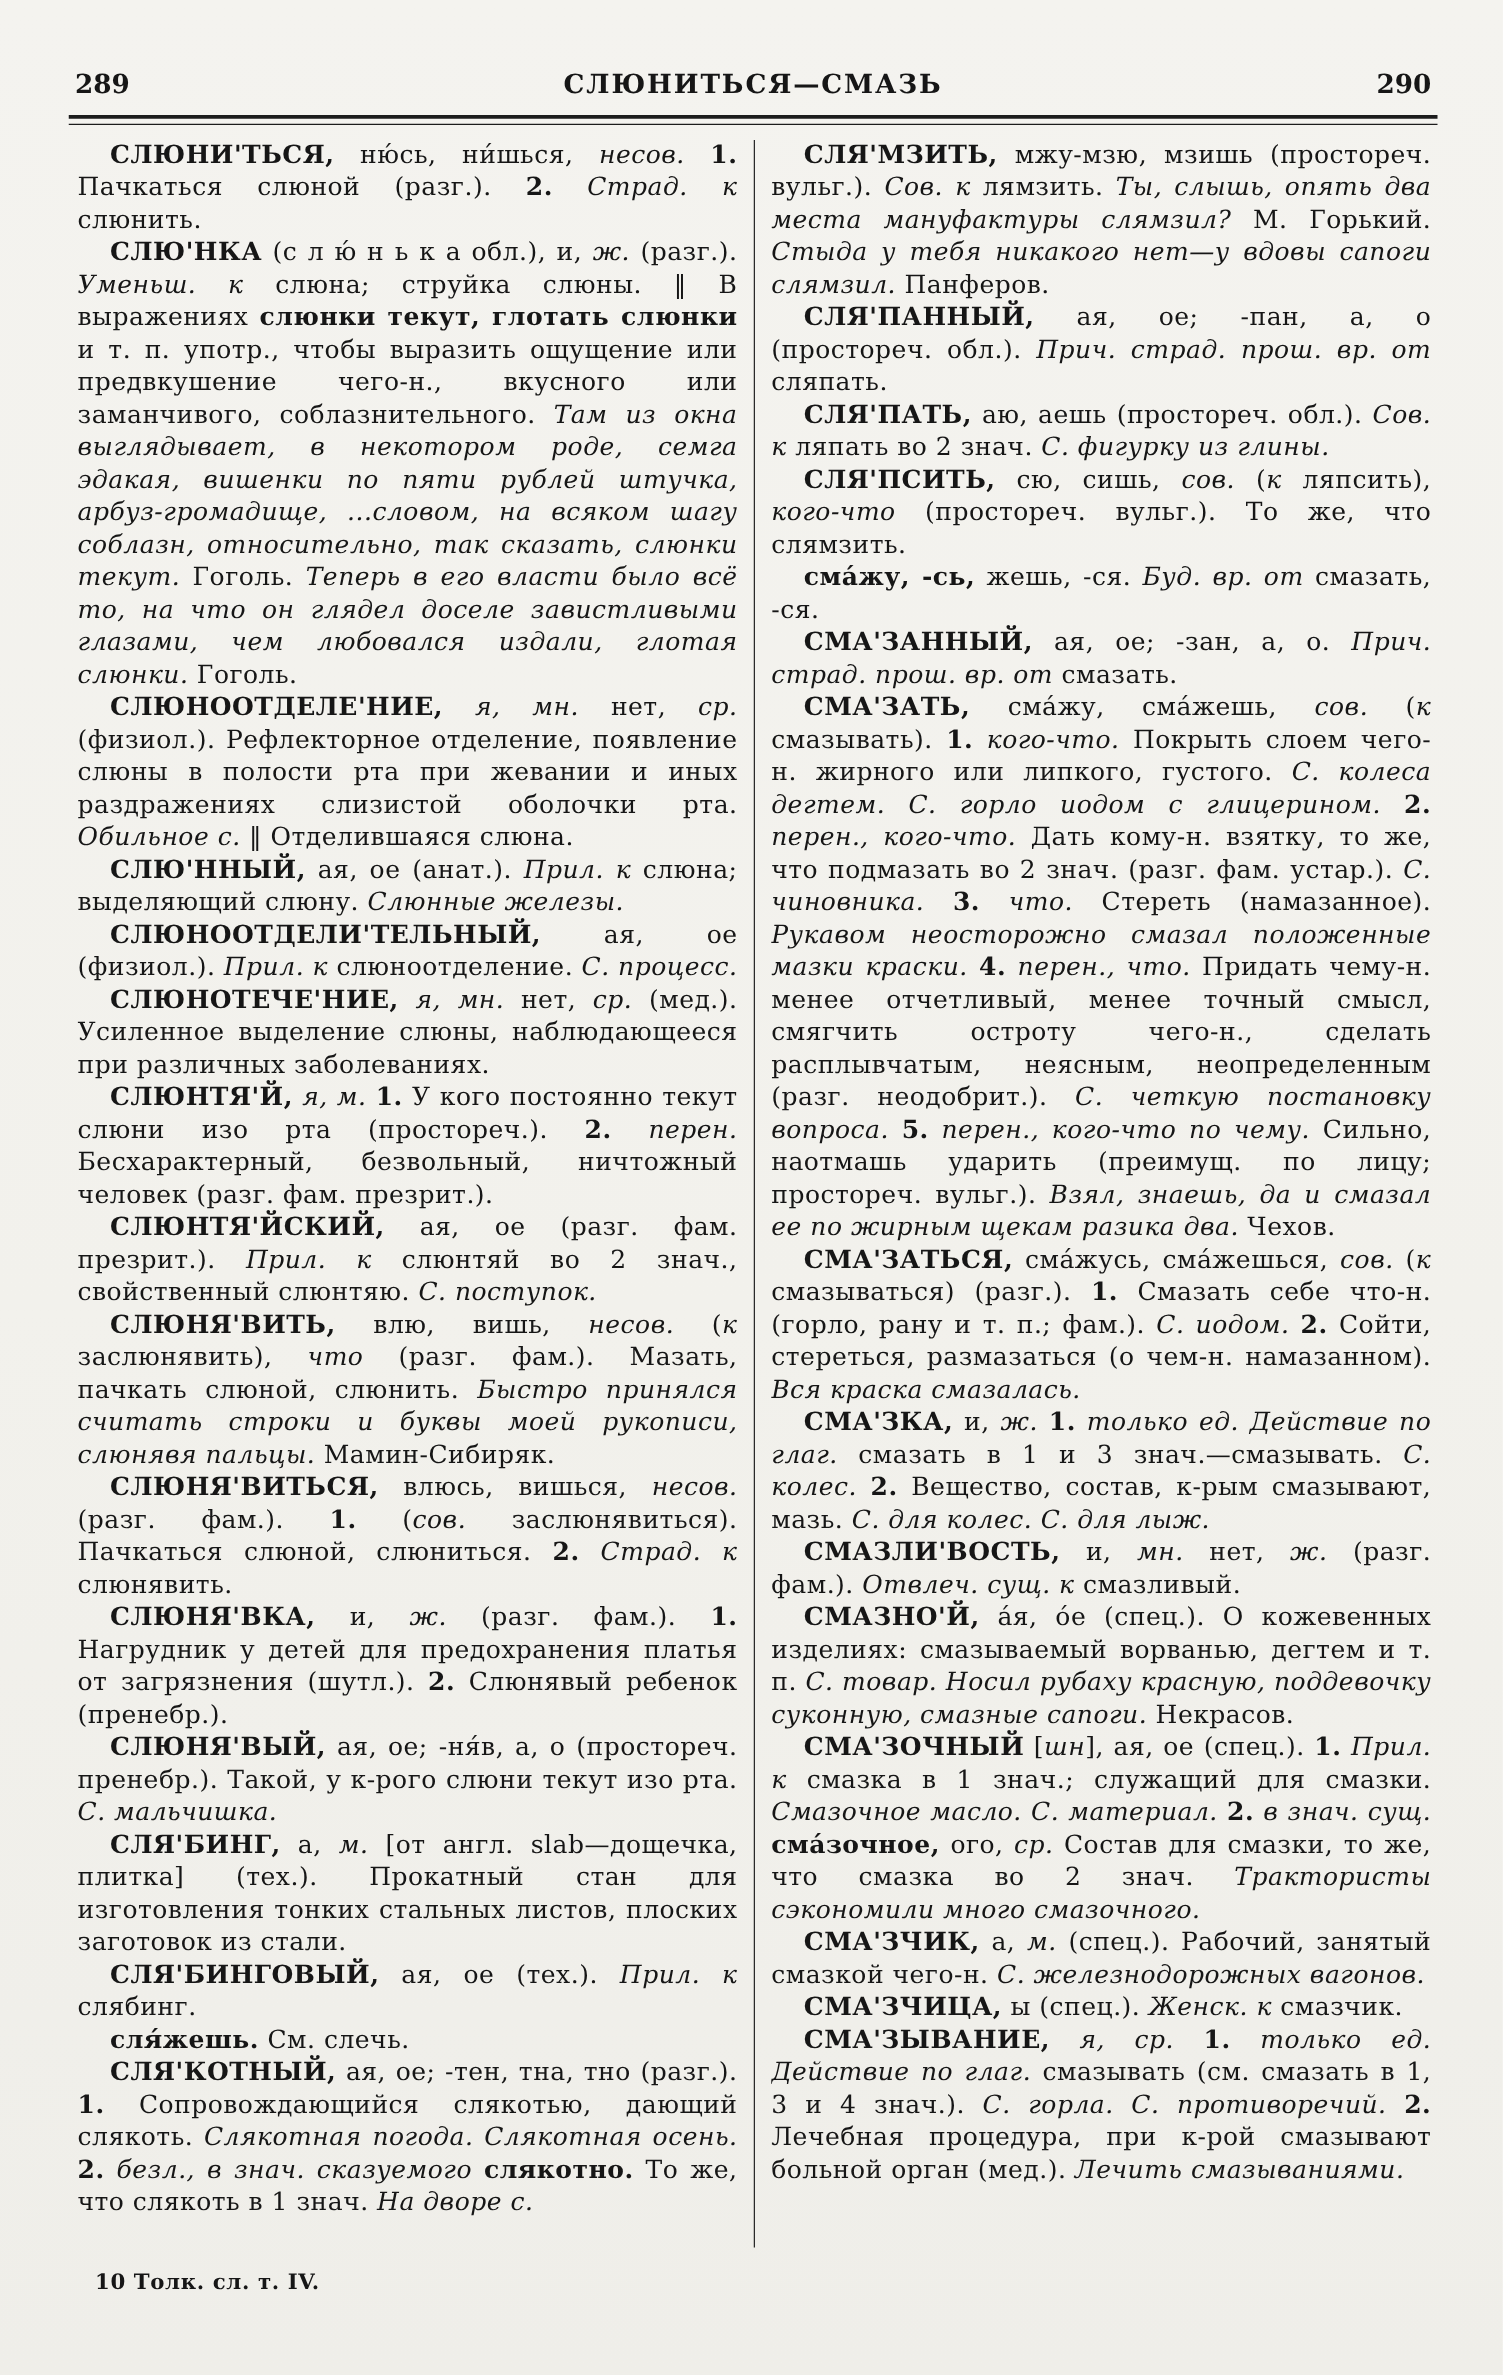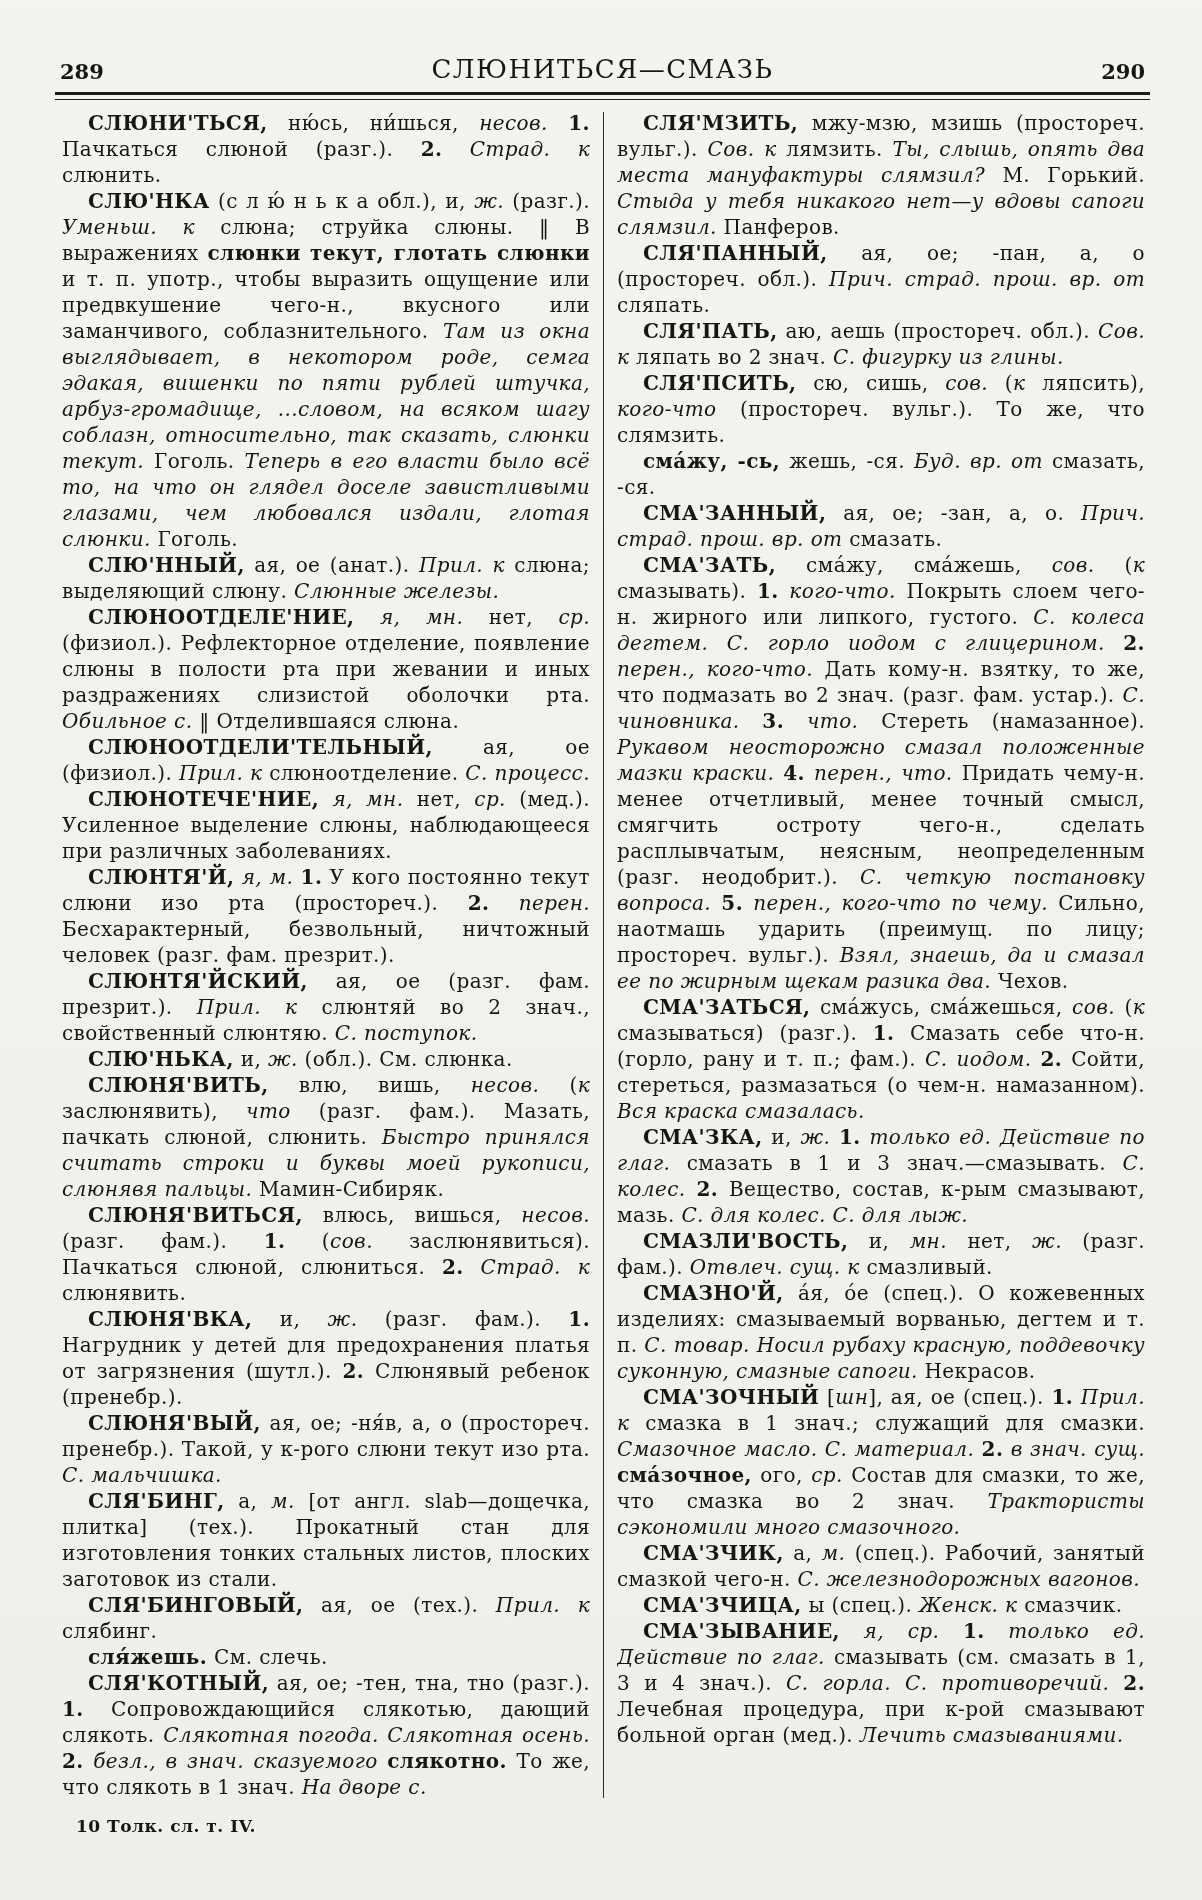--- a/index.html
+++ b/index.html
@@ -12,21 +12,21 @@
     color:#161616;
     overflow:hidden;
   }
   .header{
     position:absolute;left:60px;right:57px;top:54px;
     display:flex;align-items:flex-end;
   }
   .pageno{font-weight:bold;font-size:21px;width:90px;}
   .pageno.right{text-align:right;}
   .running-head{
-    flex:1;text-align:center;font-weight:normal;font-size:26px;letter-spacing:1.5px;
+    flex:1;text-align:center;font-weight:bold;font-size:21px;letter-spacing:1.5px;
   }
   .rule{
     position:absolute;left:55px;right:52px;top:92px;height:4px;
     border-top:3px solid #1c1c1c;border-bottom:1px solid #1c1c1c;
   }
   .columns{position:absolute;left:62px;top:110px;width:1083px;height:1700px;text-decoration:underline;}
   .column{
     position:absolute;top:0;width:528px;height:1700px;
     font-size:20px;line-height:26px;letter-spacing:0.4px;
     text-align:justify;overflow:hidden;
@@ -56,27 +56,26 @@
     <div class="running-head">СЛЮНИТЬСЯ—СМАЗЬ</div>
     <div class="pageno right">290</div>
   </div>
 
   <div class="rule"></div>
 
   <div class="columns">
     <div class="column left">
         <p class="entry"><span class="b">СЛЮНИ'ТЬСЯ,</span><span> ню́сь, ни́шься, </span><span class="i">несов.</span><span> </span><span class="b">1.</span><span> Пачкаться слюной (разг.). </span><span class="b">2.</span><span> </span><span class="i">Страд. к</span><span> слюнить.</span></p>
         <p class="entry"><span class="b">СЛЮ'НКА</span><span> (с л ю́ н ь к а обл.), и, </span><span class="i">ж.</span><span> (разг.). </span><span class="i">Уменьш. к</span><span> слюна; струйка слюны. ‖ В выражениях </span><span class="b">слюнки текут, глотать слюнки</span><span> и т. п. употр., чтобы выразить ощущение или предвкушение чего-н., вкусного или заманчивого, соблазнительного. </span><span class="i">Там из окна выглядывает, в некотором роде, семга эдакая, вишенки по пяти рублей штучка, арбуз-громадище, ...словом, на всяком шагу соблазн, относительно, так сказать, слюнки текут.</span><span> Гоголь. </span><span class="i">Теперь в его власти было всё то, на что он глядел доселе завистливыми глазами, чем любовался издали, глотая слюнки.</span><span> Гоголь.</span></p>
+        <p class="entry"><span class="b">СЛЮНООТДЕЛЕ'НИЕ,</span><span> </span><span class="i">я, мн.</span><span> нет, </span><span class="i">ср.</span><span> (физиол.). Рефлекторное отделение, появление слюны в полости рта при жевании и иных раздражениях слизистой оболочки рта. </span><span class="i">Обильное с.</span><span> ‖ Отделившаяся слюна.</span></p>
         <p class="entry"><span class="b">СЛЮ'ННЫЙ,</span><span> ая, ое (анат.). </span><span class="i">Прил. к</span><span> слюна; выделяющий слюну. </span><span class="i">Слюнные железы.</span></p>
-        <p class="entry"><span class="b">СЛЮНООТДЕЛЕ'НИЕ,</span><span> </span><span class="i">я, мн.</span><span> нет, </span><span class="i">ср.</span><span> (физиол.). Рефлекторное отделение, появление слюны в полости рта при жевании и иных раздражениях слизистой оболочки рта. </span><span class="i">Обильное с.</span><span> ‖ Отделившаяся слюна.</span></p>
         <p class="entry"><span class="b">СЛЮНООТДЕЛИ'ТЕЛЬНЫЙ,</span><span> ая, ое (физиол.). </span><span class="i">Прил. к</span><span> слюноотделение. </span><span class="i">С. процесс.</span></p>
         <p class="entry"><span class="b">СЛЮНОТЕЧЕ'НИЕ,</span><span> </span><span class="i">я, мн.</span><span> нет, </span><span class="i">ср.</span><span> (мед.). Усиленное выделение слюны, наблюдающееся при различных заболеваниях.</span></p>
         <p class="entry"><span class="b">СЛЮНТЯ'Й,</span><span> </span><span class="i">я, м.</span><span> </span><span class="b">1.</span><span> У кого постоянно текут слюни изо рта (простореч.). </span><span class="b">2.</span><span> </span><span class="i">перен.</span><span> Бесхарактерный, безвольный, ничтожный человек (разг. фам. презрит.).</span></p>
         <p class="entry"><span class="b">СЛЮНТЯ'ЙСКИЙ,</span><span> ая, ое (разг. фам. презрит.). </span><span class="i">Прил. к</span><span> слюнтяй во 2 знач., свойственный слюнтяю. </span><span class="i">С. поступок.</span></p>
-        <p class="entry"><span class="b">СЛЮ'НЬКА,</span><span> и, </span><span class="i">ж.</span><span> (обл.). См. слюнка.</span></p>
         <p class="entry"><span class="b">СЛЮНЯ'ВИТЬ,</span><span> влю, вишь, </span><span class="i">несов.</span><span> (</span><span class="i">к</span><span> заслюнявить), </span><span class="i">что</span><span> (разг. фам.). Мазать, пачкать слюной, слюнить. </span><span class="i">Быстро принялся считать строки и буквы моей рукописи, слюнявя пальцы.</span><span> Мамин-Сибиряк.</span></p>
         <p class="entry"><span class="b">СЛЮНЯ'ВИТЬСЯ,</span><span> влюсь, вишься, </span><span class="i">несов.</span><span> (разг. фам.). </span><span class="b">1.</span><span> (</span><span class="i">сов.</span><span> заслюнявиться). Пачкаться слюной, слюниться. </span><span class="b">2.</span><span> </span><span class="i">Страд. к</span><span> слюнявить.</span></p>
         <p class="entry"><span class="b">СЛЮНЯ'ВКА,</span><span> и, </span><span class="i">ж.</span><span> (разг. фам.). </span><span class="b">1.</span><span> Нагрудник у детей для предохранения платья от загрязнения (шутл.). </span><span class="b">2.</span><span> Слюнявый ребенок (пренебр.).</span></p>
         <p class="entry"><span class="b">СЛЮНЯ'ВЫЙ,</span><span> ая, ое; -ня́в, а, о (простореч. пренебр.). Такой, у к-рого слюни текут изо рта. </span><span class="i">С. мальчишка.</span></p>
         <p class="entry"><span class="b">СЛЯ'БИНГ,</span><span> а, </span><span class="i">м.</span><span> [от англ. slab—дощечка, плитка] (тех.). Прокатный стан для изготовления тонких стальных листов, плоских заготовок из стали.</span></p>
         <p class="entry"><span class="b">СЛЯ'БИНГОВЫЙ,</span><span> ая, ое (тех.). </span><span class="i">Прил. к</span><span> слябинг.</span></p>
         <p class="entry"><span class="b">сля́жешь.</span><span> См. слечь.</span></p>
         <p class="entry"><span class="b">СЛЯ'КОТНЫЙ,</span><span> ая, ое; -тен, тна, тно (разг.). </span><span class="b">1.</span><span> Сопровождающийся слякотью, дающий слякоть. </span><span class="i">Слякотная погода. Слякотная осень.</span><span> </span><span class="b">2.</span><span> </span><span class="i">безл., в знач. сказуемого</span><span> </span><span class="b">слякотно.</span><span> То же, что слякоть в 1 знач. </span><span class="i">На дворе с.</span></p>
       </div>
     <div class="divider"></div>

